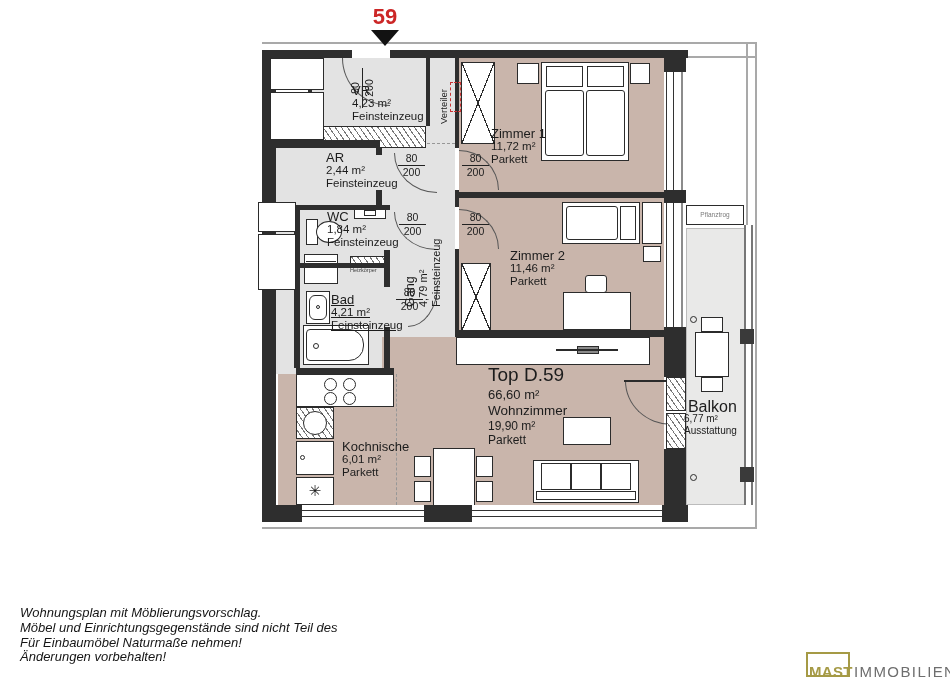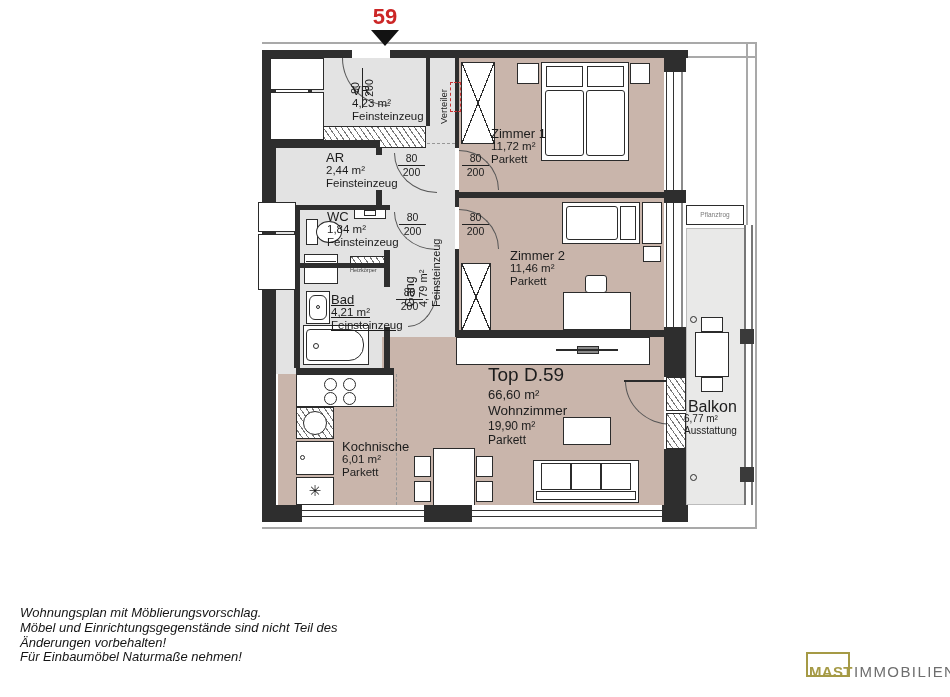--- a/index.html
+++ b/index.html
@@ -299,22 +299,22 @@
     <span class="den">200</span>
   </div>
   <div class="dlabel" style="left:462px;top:211px;">
     <span class="num">80</span>
     <span class="den">200</span>
   </div>
 
   <div id="footer">
     <div>Wohnungsplan mit Möblierungsvorschlag.</div>
     <div>Möbel und Einrichtungsgegenstände sind nicht Teil des</div>
+    <div>Für Einbaumöbel Naturmaße nehmen!</div>
     <div>Änderungen vorbehalten!</div>
-    <div>Für Einbaumöbel Naturmaße nehmen!</div>
   </div>
 
   <div id="logo">
     <div class="box"></div>
     <div class="mast">MAST</div>
     <div class="immo">IMMOBILIEN</div>
   </div>
 
 </div>
 

